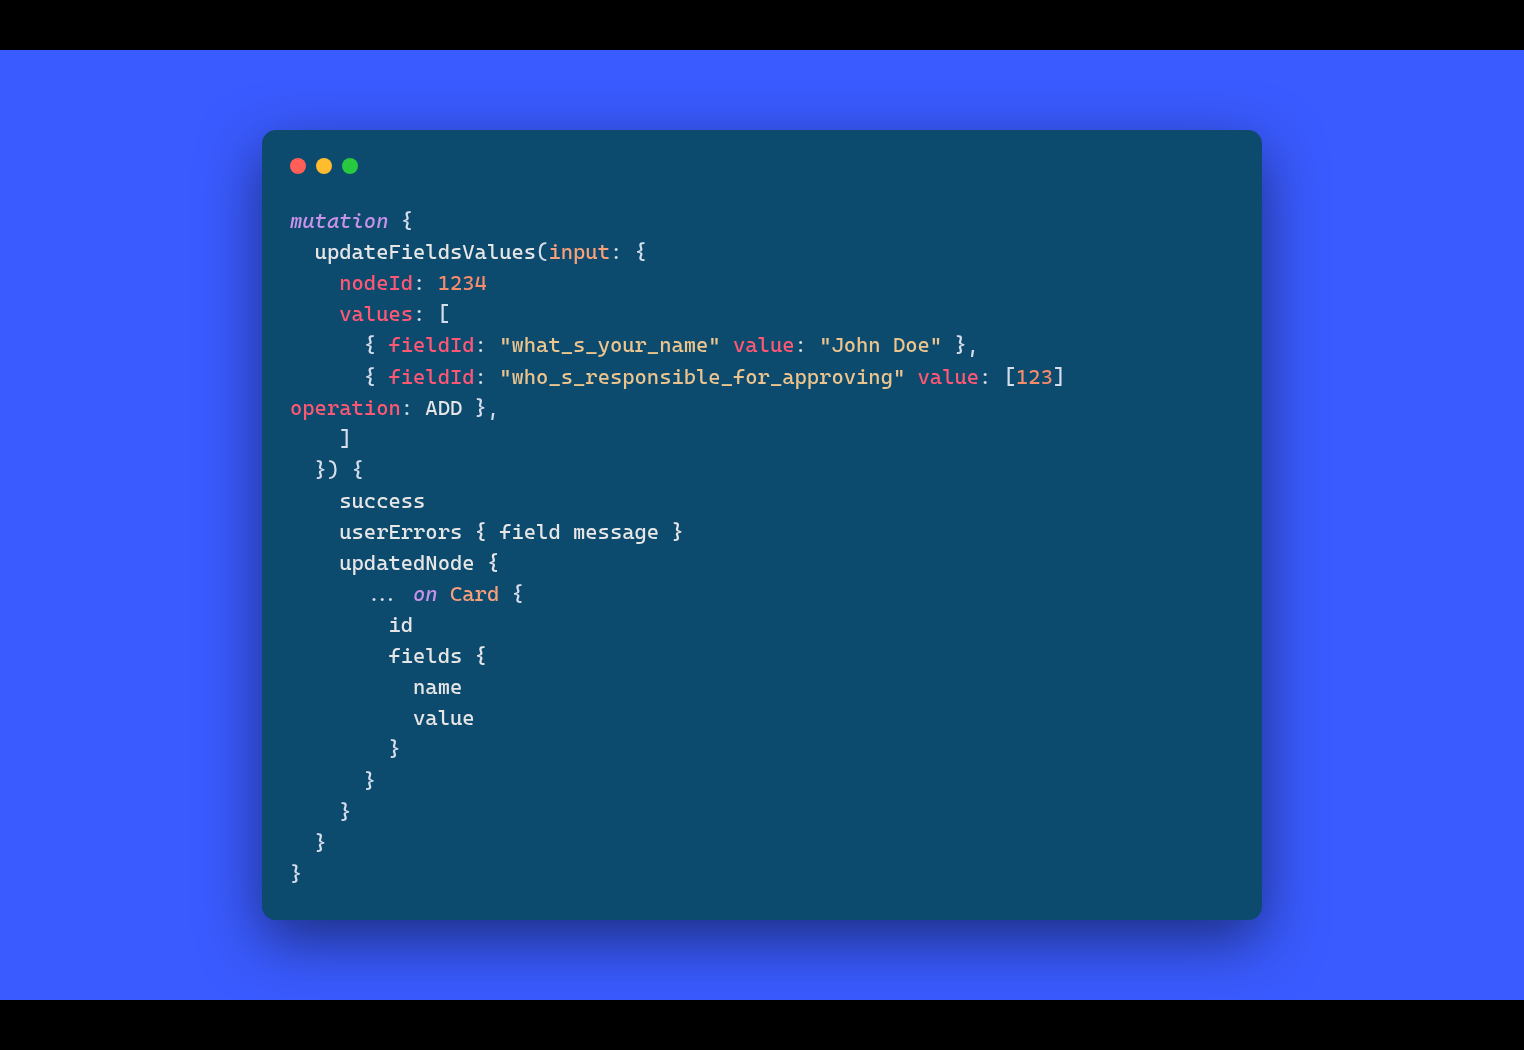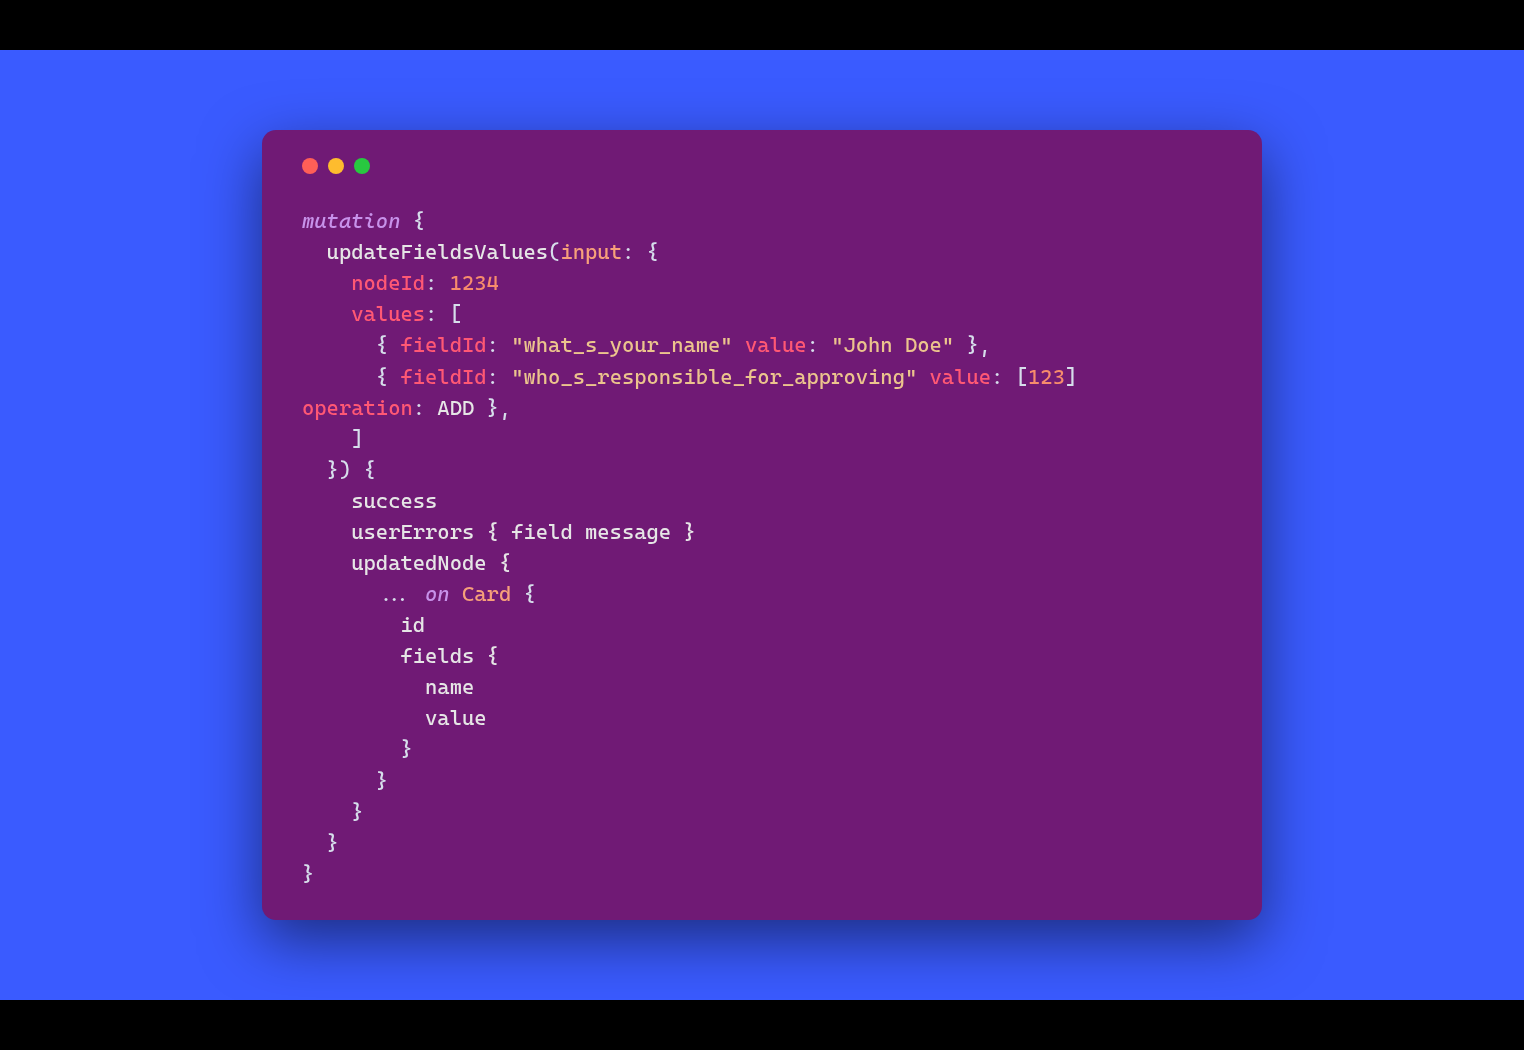--- a/index.html
+++ b/index.html
@@ -28,24 +28,24 @@
       position: absolute;
       top: 50px;
       left: 0;
       right: 0;
       bottom: 50px;
       background: #3a5bff;
     }
     .window {
       position: relative;
       width: 1000px;
-      background: #701a75;
+      background: #0c4a6e;
       border-radius: 14px;
       box-shadow: 0 20px 60px rgba(0,0,0,0.5);
-      padding: 28px 30px 30px 40px;
+      padding: 28px 30px 30px 28px;
     }
     .traffic-lights {
       display: flex;
       gap: 10px;
       margin-bottom: 32px;
     }
     .light {
       width: 16px;
       height: 16px;
       border-radius: 50%;

